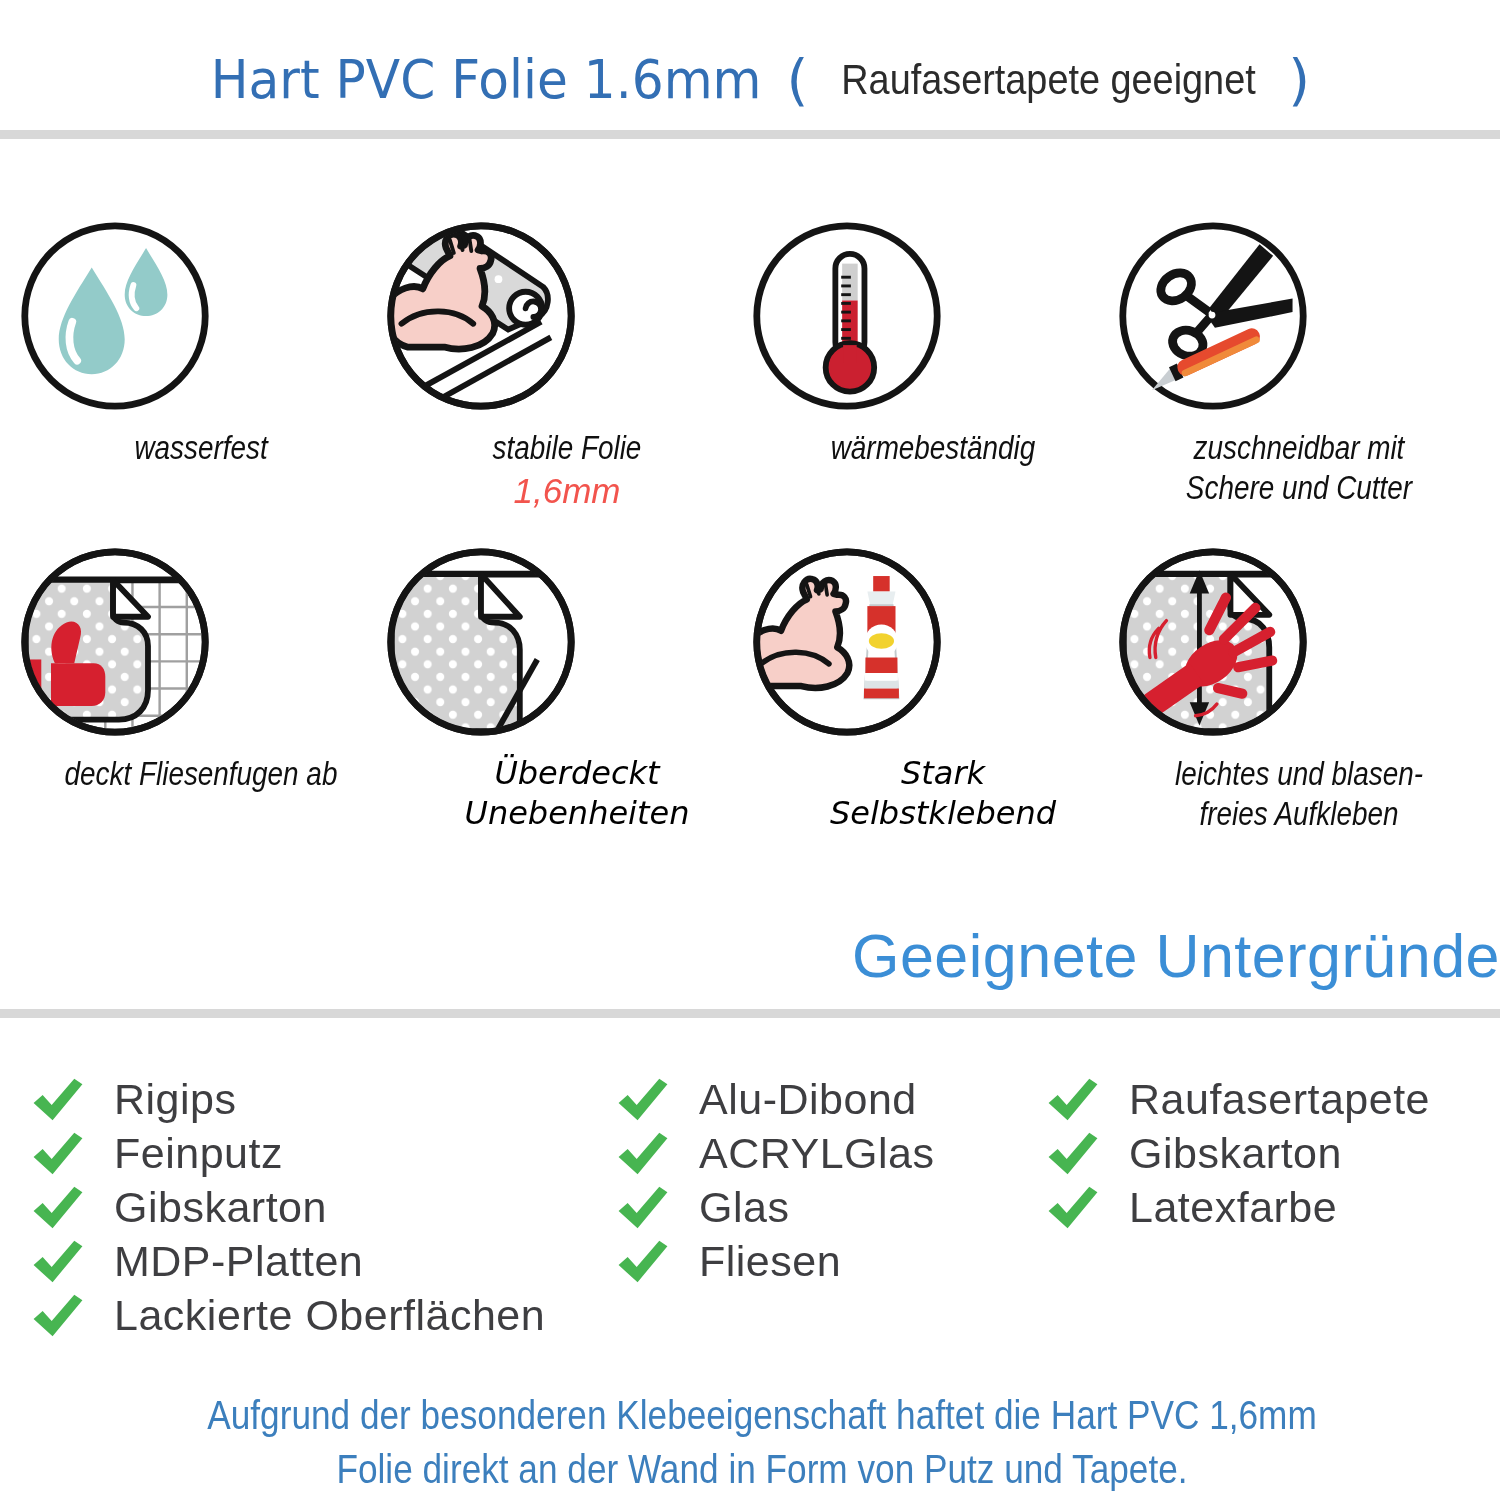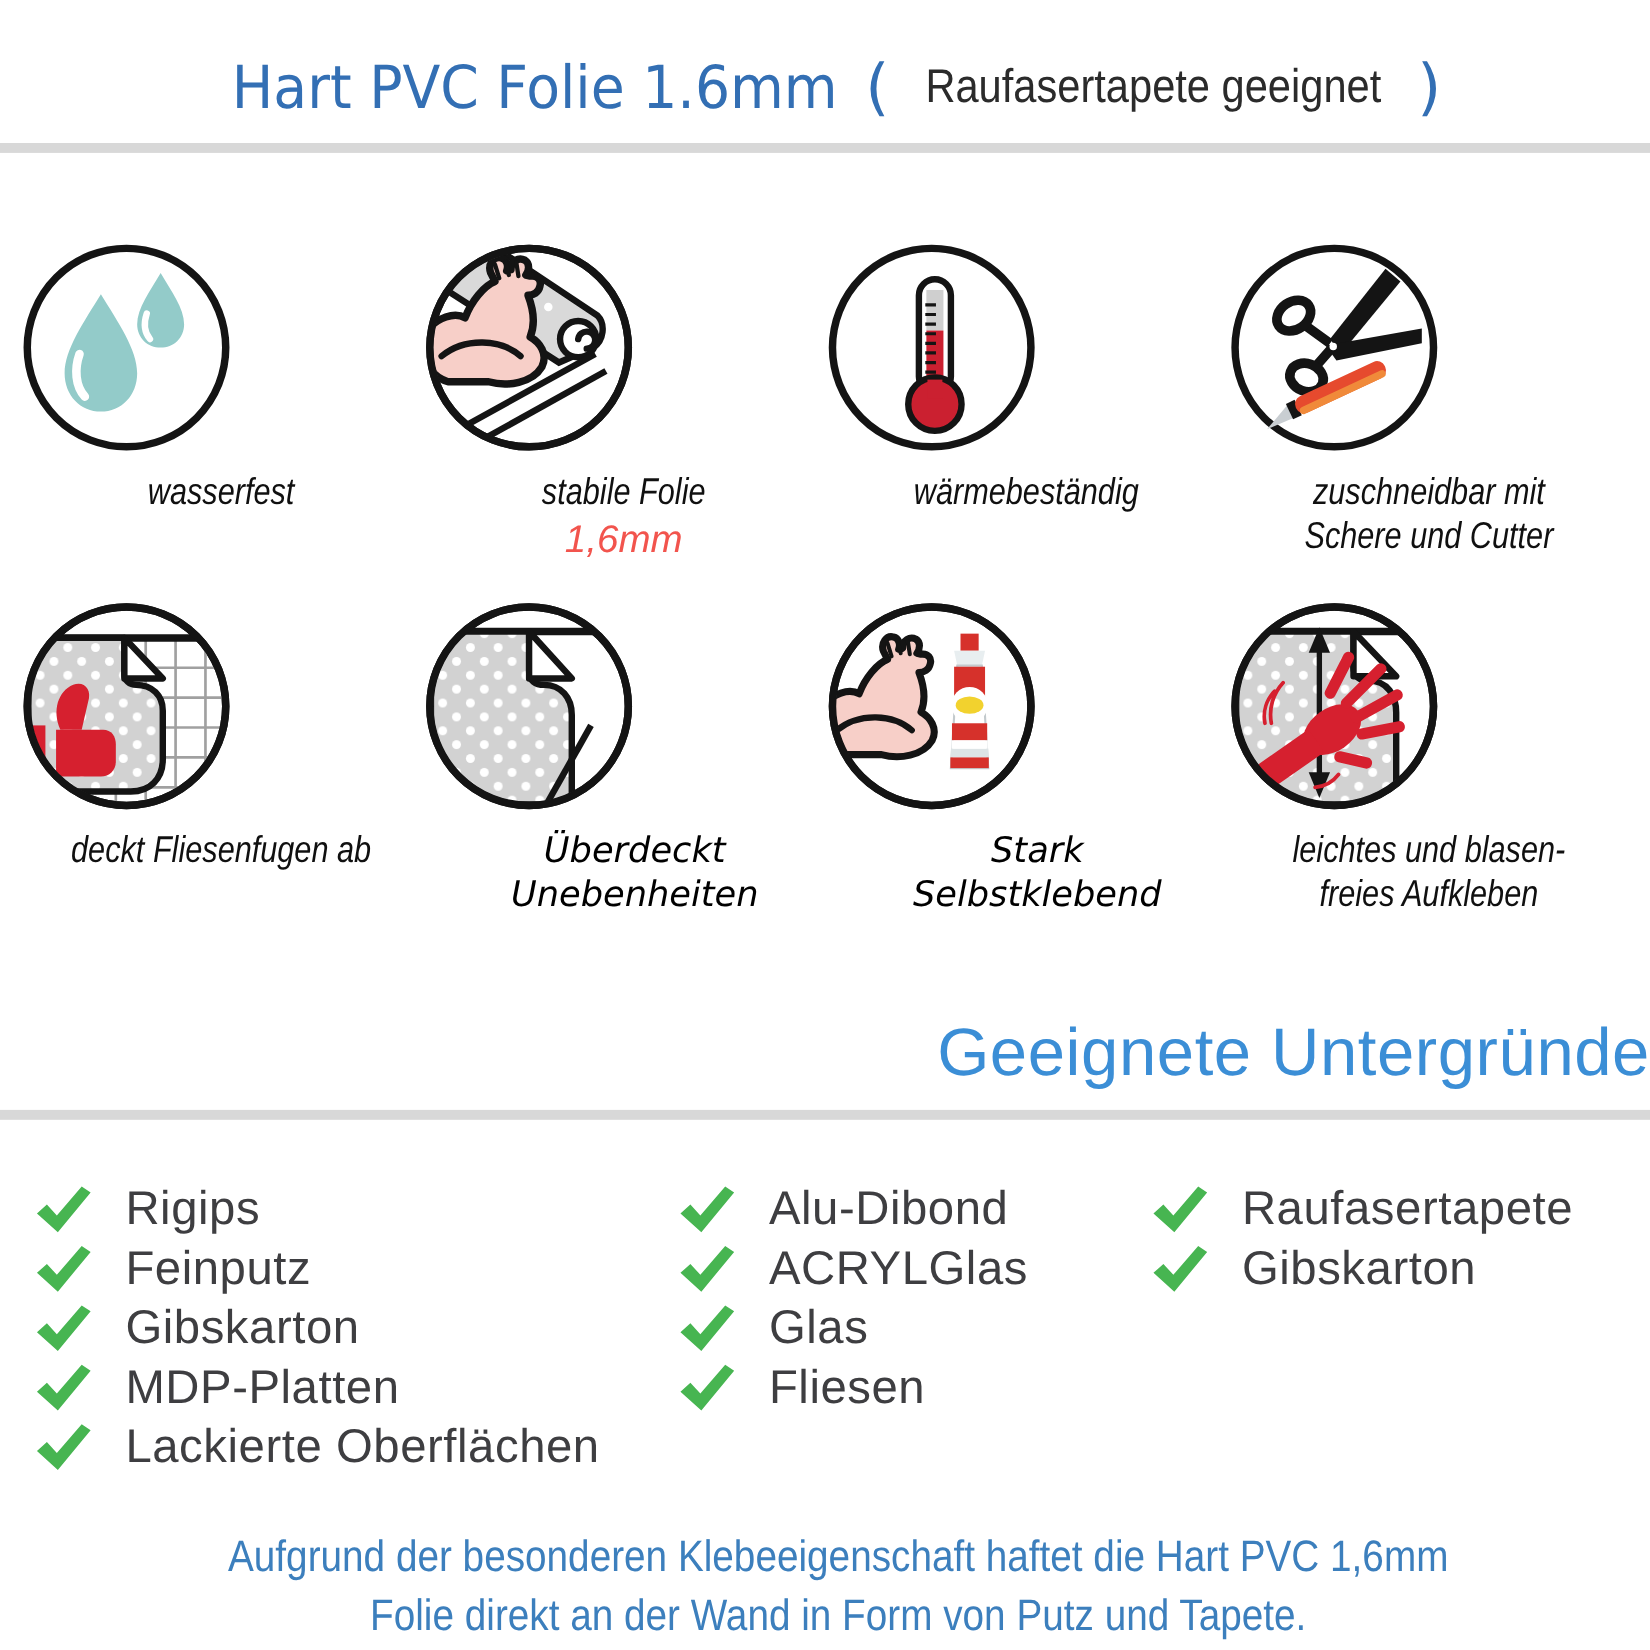--- a/index.html
+++ b/index.html
@@ -357,19 +357,25 @@
           <polygon points="3,30 13,21 23,32 48,3 57,9 24,49" fill="#47b551"></polygon>
         </svg>
       <span class="sub-label">Raufasertapete</span>
     </div>
     <div class="sub-item">
       <svg viewBox="0 0 60 52">
           <polygon points="3,30 13,21 23,32 48,3 57,9 24,49" fill="#47b551"></polygon>
         </svg>
       <span class="sub-label">Gibskarton</span>
     </div>
+    <div class="sub-item">
+      <svg viewBox="0 0 60 52">
+          <polygon points="3,30 13,21 23,32 48,3 57,9 24,49" fill="#47b551"></polygon>
+        </svg>
+      <span class="sub-label">Latexfarbe</span>
+    </div>
   </div>
 </div>
 
 <div class="footer">
   <span>Aufgrund der besonderen Klebeeigenschaft haftet die Hart PVC 1,6mm</span>
   <span>Folie direkt an der Wand in Form von Putz und Tapete.</span>
 </div>
 
 </body></html>

